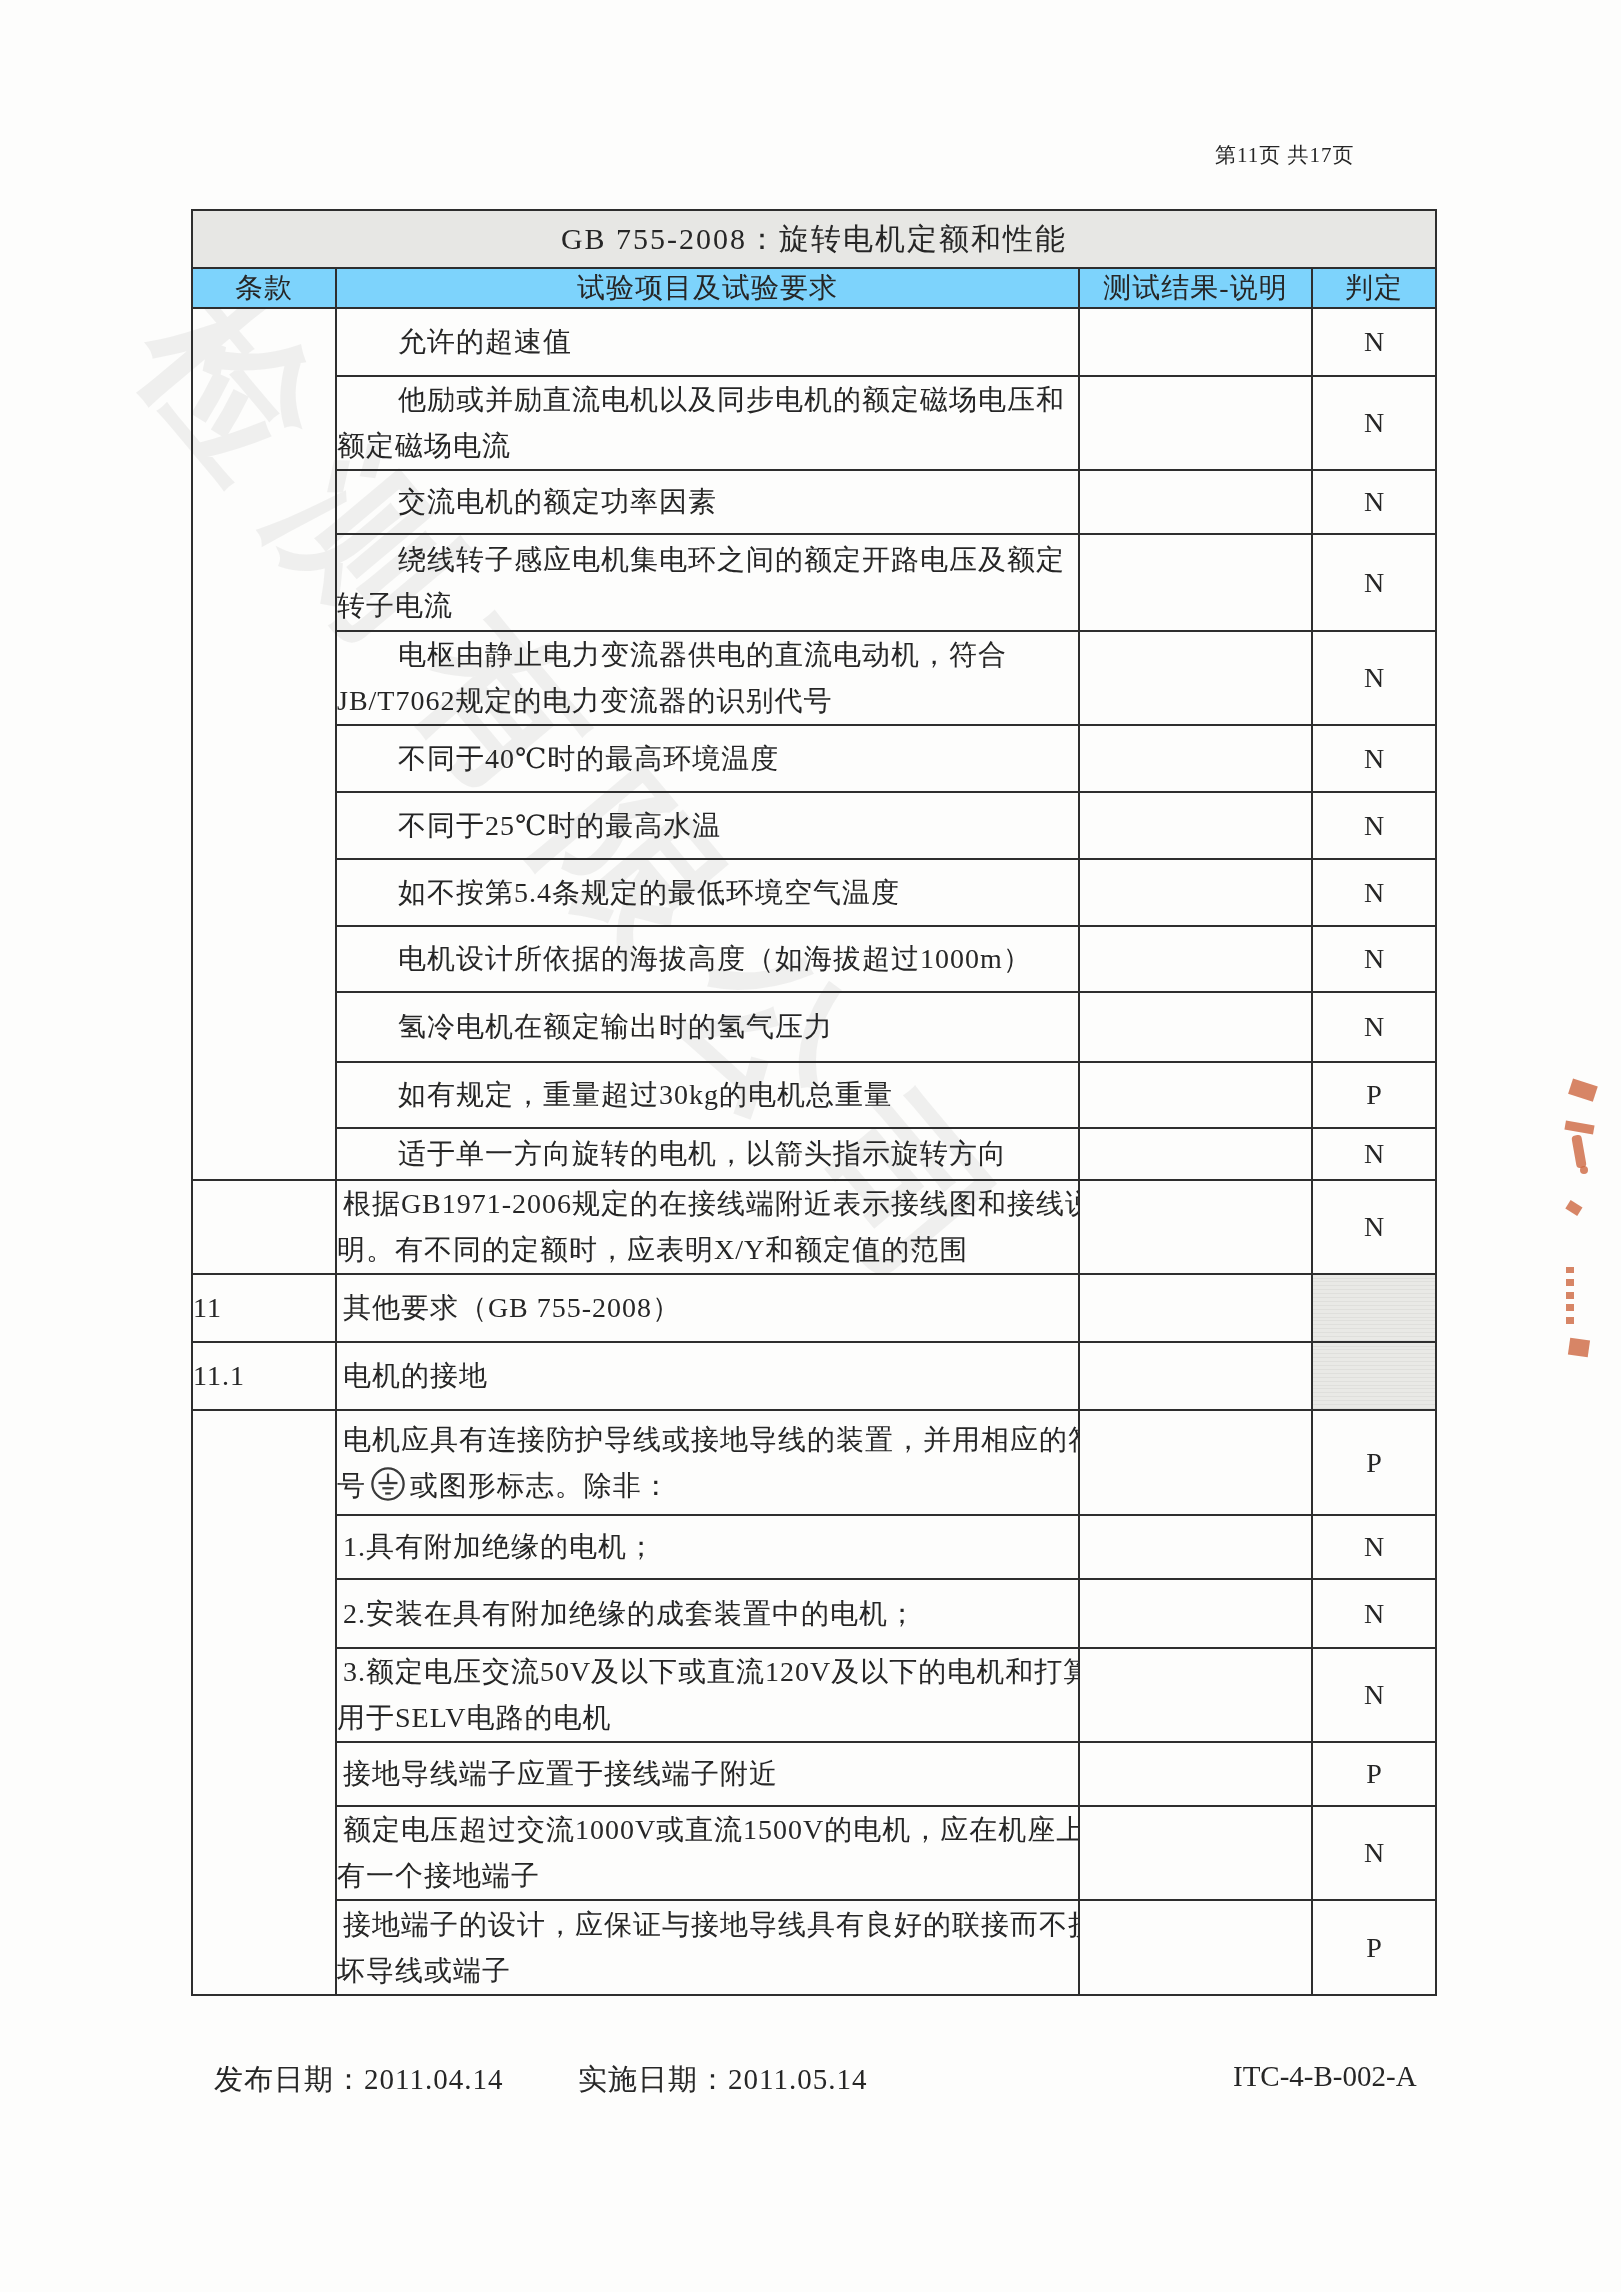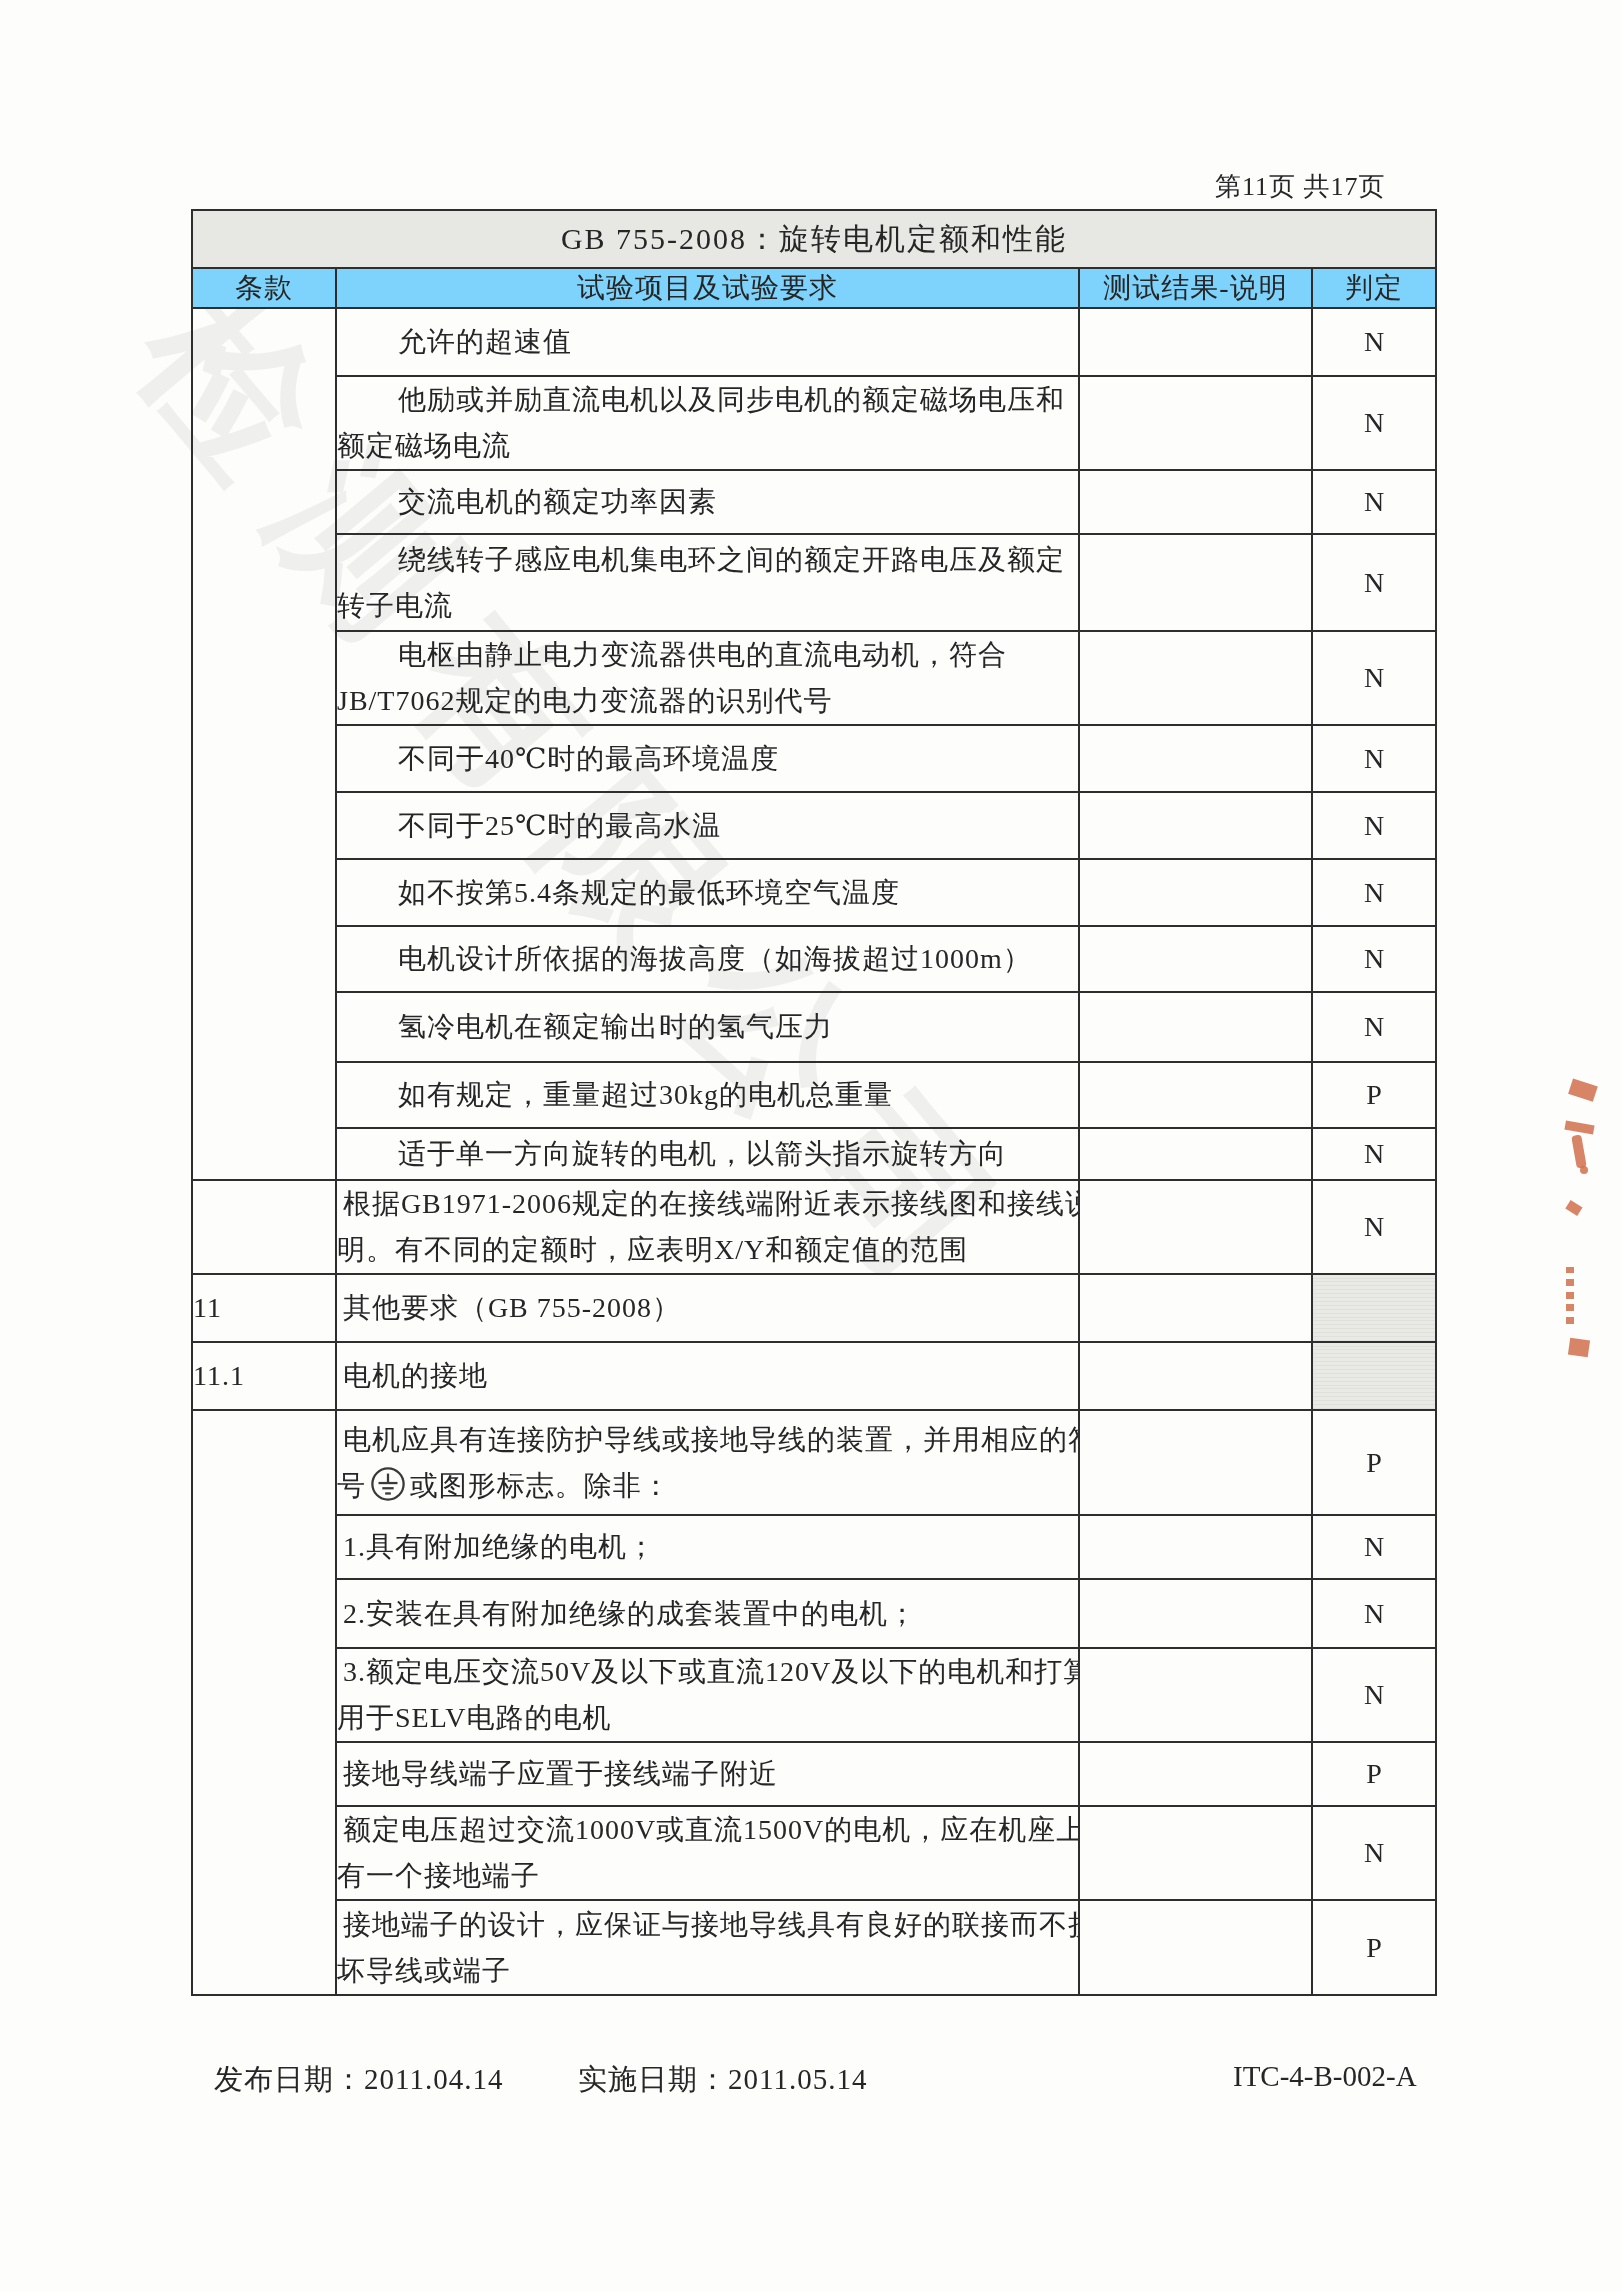--- a/index.html
+++ b/index.html
@@ -2,21 +2,21 @@
 <html><head>
 <meta charset="utf-8">
 <style>
   html,body{margin:0;padding:0;background:#ffffff;}
   .page{
     position:relative;width:1621px;height:2293px;background:#fdfdfc;
     font-family:"Liberation Serif","DejaVu Serif",serif;color:#262626;
     overflow:hidden;
   }
   .hdr-left{position:absolute;left:218px;top:149px;font-size:30px;letter-spacing:1px;}
-  .hdr-right{position:absolute;left:1215px;top:169px;font-size:26px;letter-spacing:1px;}
+  .hdr-right{position:absolute;left:1215px;top:141px;font-size:21px;letter-spacing:1px;}
   .watermark{
     position:absolute;left:260px;top:250px;font-size:165px;font-weight:bold;
     color:#6f6f6f;opacity:0.09;letter-spacing:45px;white-space:nowrap;
     transform:rotate(50deg);transform-origin:0 0;pointer-events:none;
   }
   table.report{
     position:absolute;left:191px;top:209px;width:1245px;
     border-collapse:collapse;table-layout:fixed;
   }
   table.report td,table.report th{

